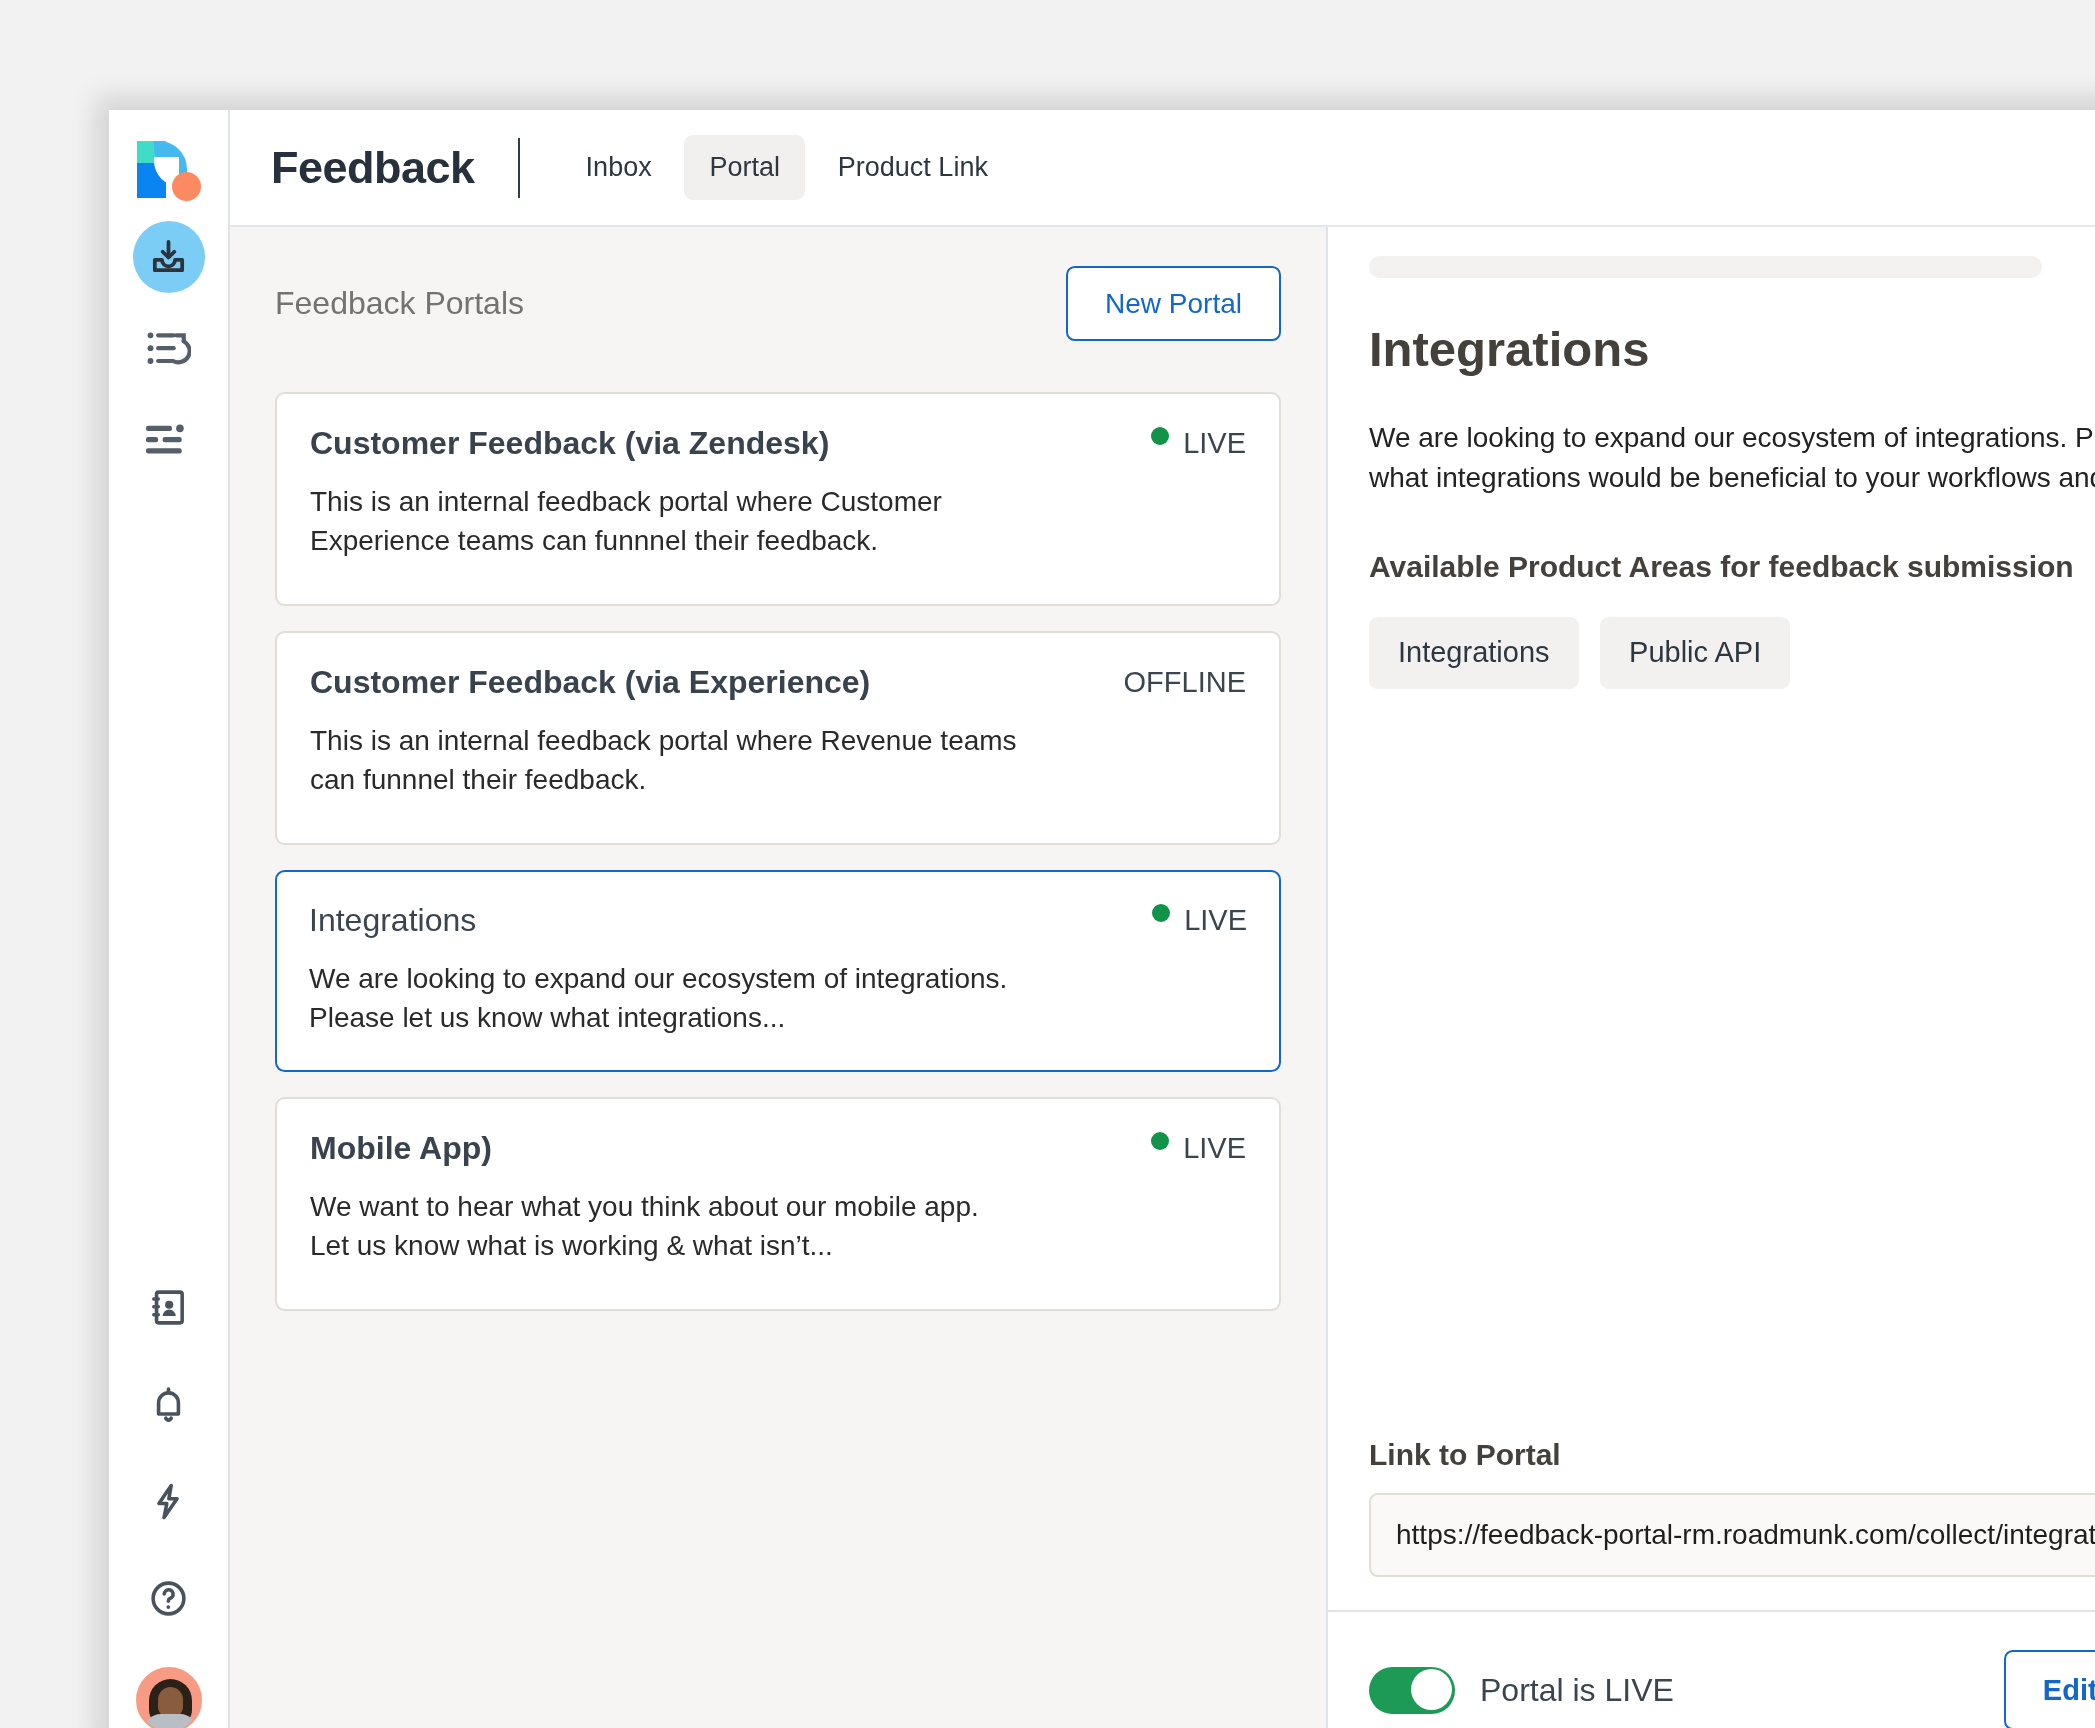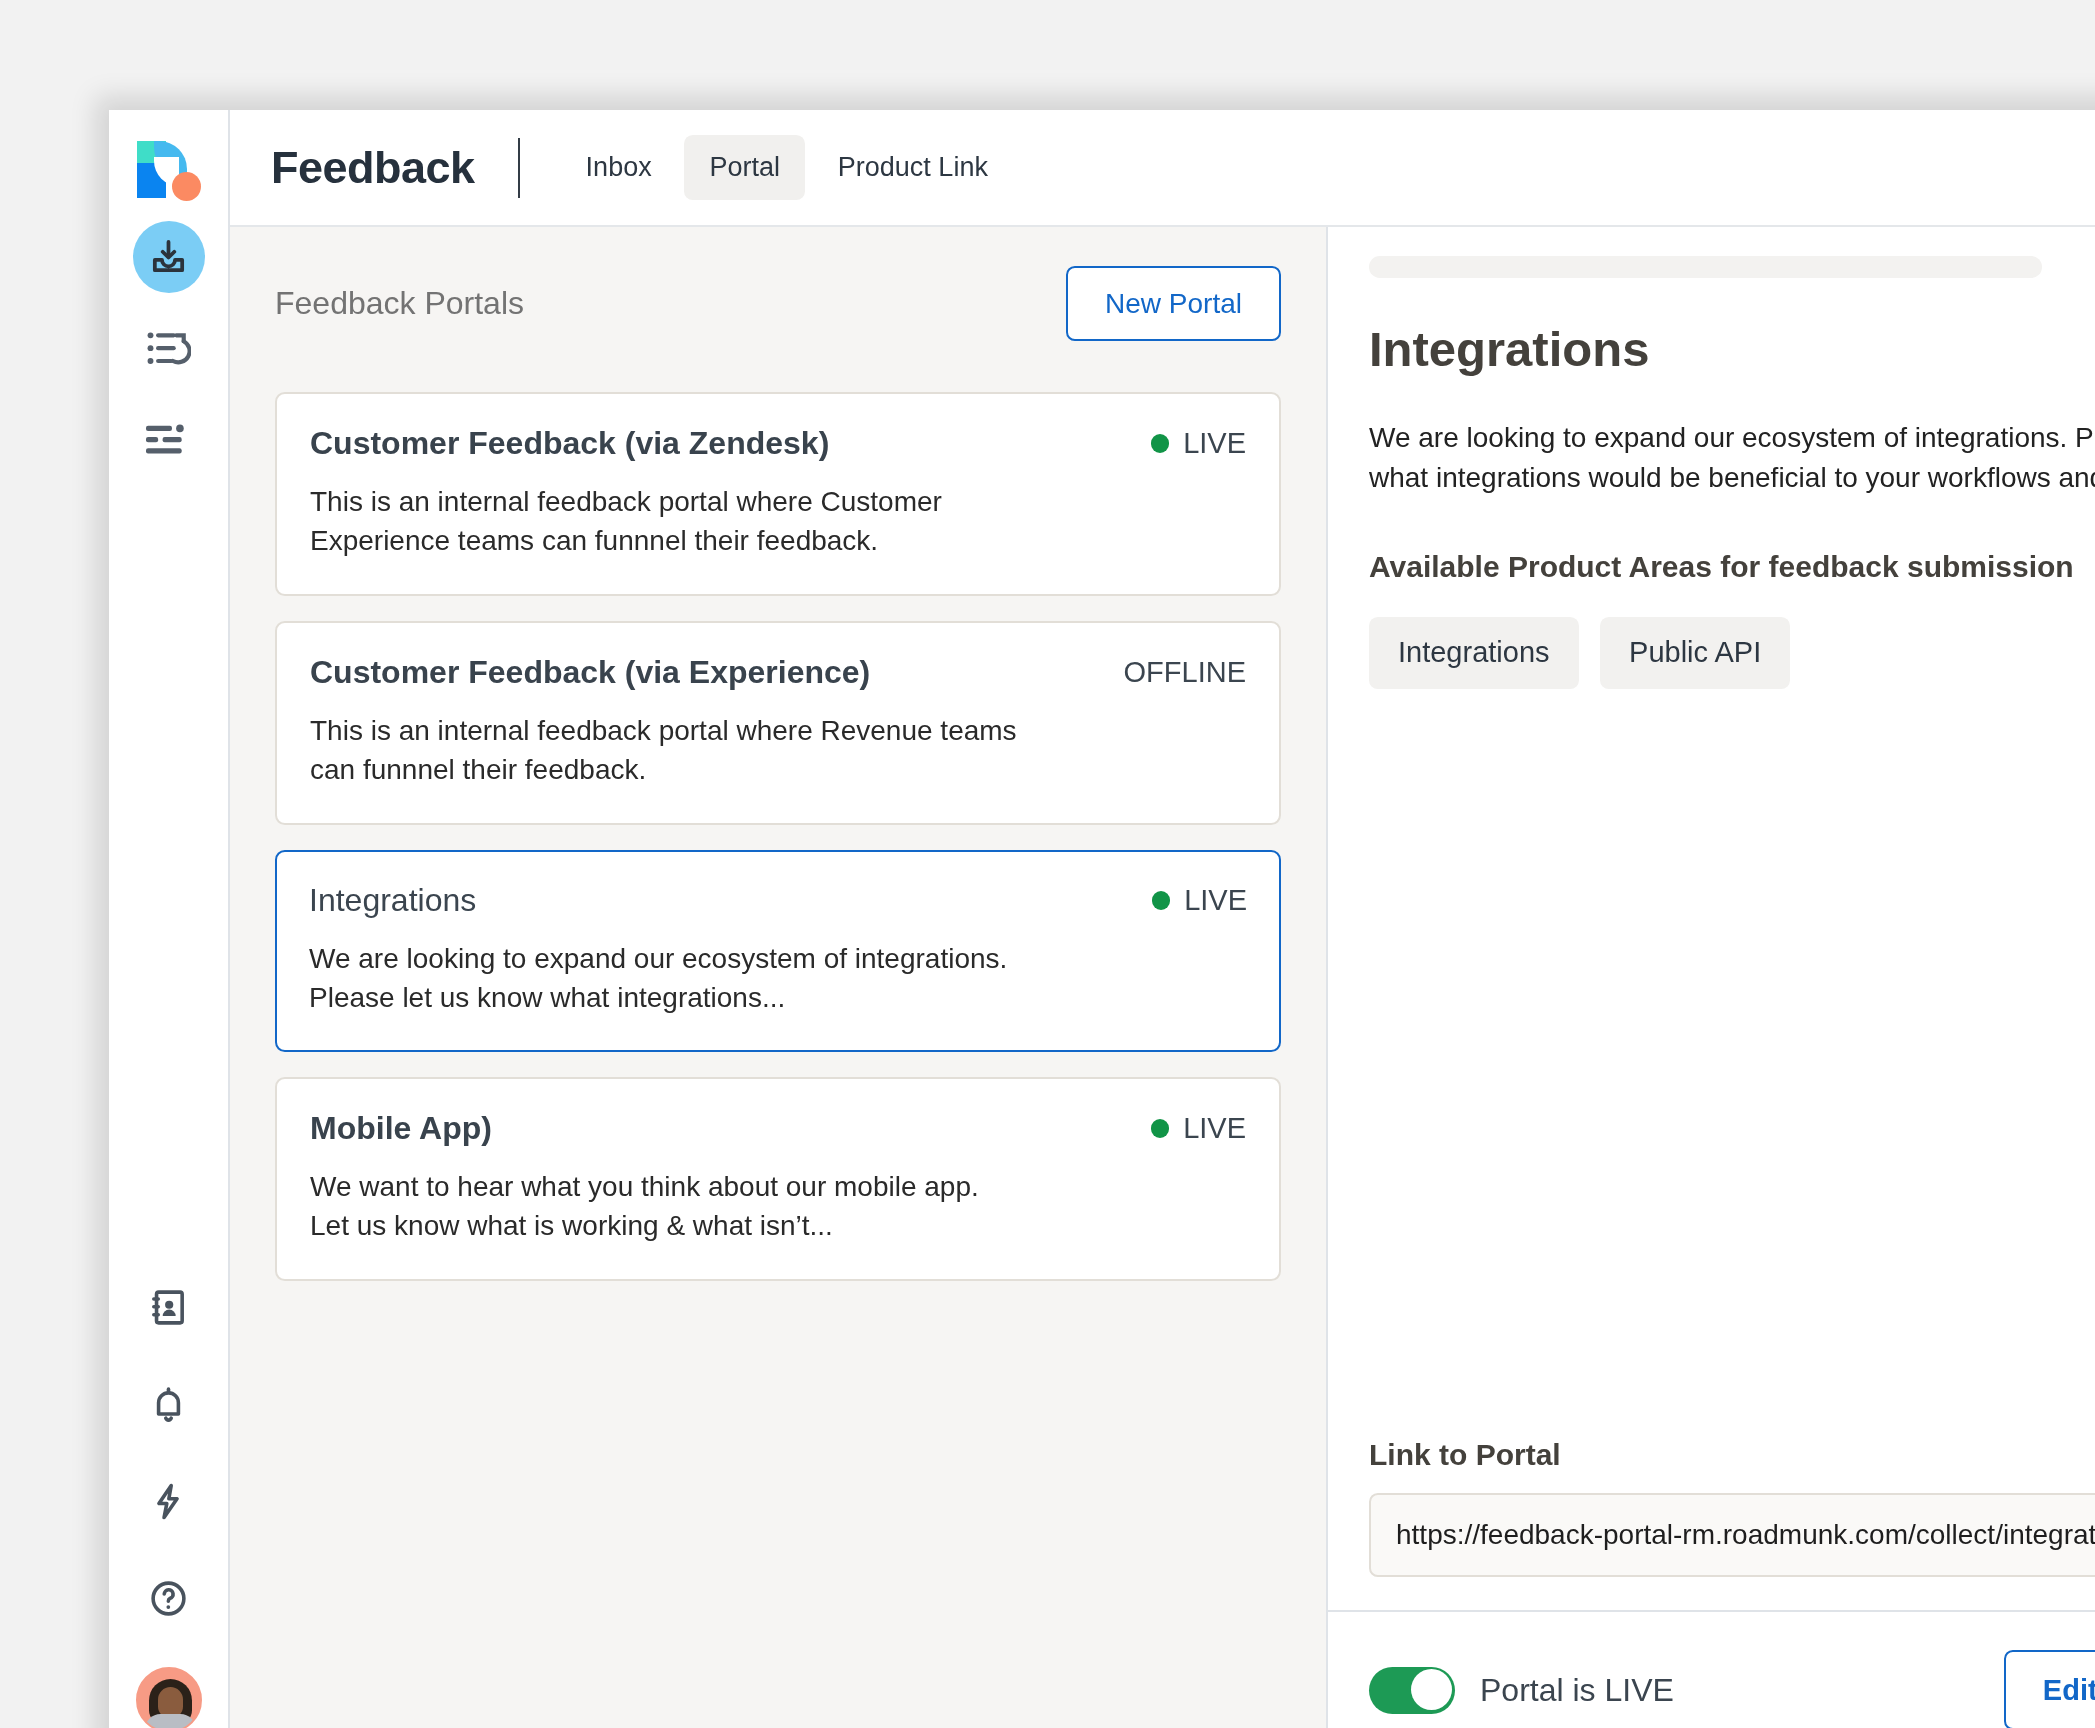--- a/index.html
+++ b/index.html
@@ -219,21 +219,21 @@
     padding: 19.5px 37px;
     font-family: "Liberation Sans", sans-serif;
     cursor: pointer;
     white-space: nowrap;
   }
 
   .portal-card {
     background: #ffffff;
     border: 2px solid #e2ded7;
     border-radius: 9.8px;
-    padding: 29px 33px 33px 33px;
+    padding: 29px 33px 43px 33px;
     margin-bottom: 25px;
   }
   .portal-card.selected {
     border: 2.9px solid #1267c8;
     padding: 28px 32px 32px 32px;
   }
   .portal-card-top {
     display: flex;
     align-items: flex-start;
     justify-content: space-between;
@@ -244,21 +244,21 @@
     font-weight: bold;
     color: #39434d;
     line-height: 1.25;
   }
   .portal-card.selected .portal-name {
     font-weight: normal;
     color: #3b454f;
   }
   .portal-status {
     display: flex;
-    align-items: center;
+    align-items: flex-start;
     gap: 13.7px;
     font-size: 29px;
     color: #3b454f;
     white-space: nowrap;
     padding-top: 3.9px;
   }
   .status-dot {
     width: 18.5px;
     height: 18.5px;
     border-radius: 50%;

